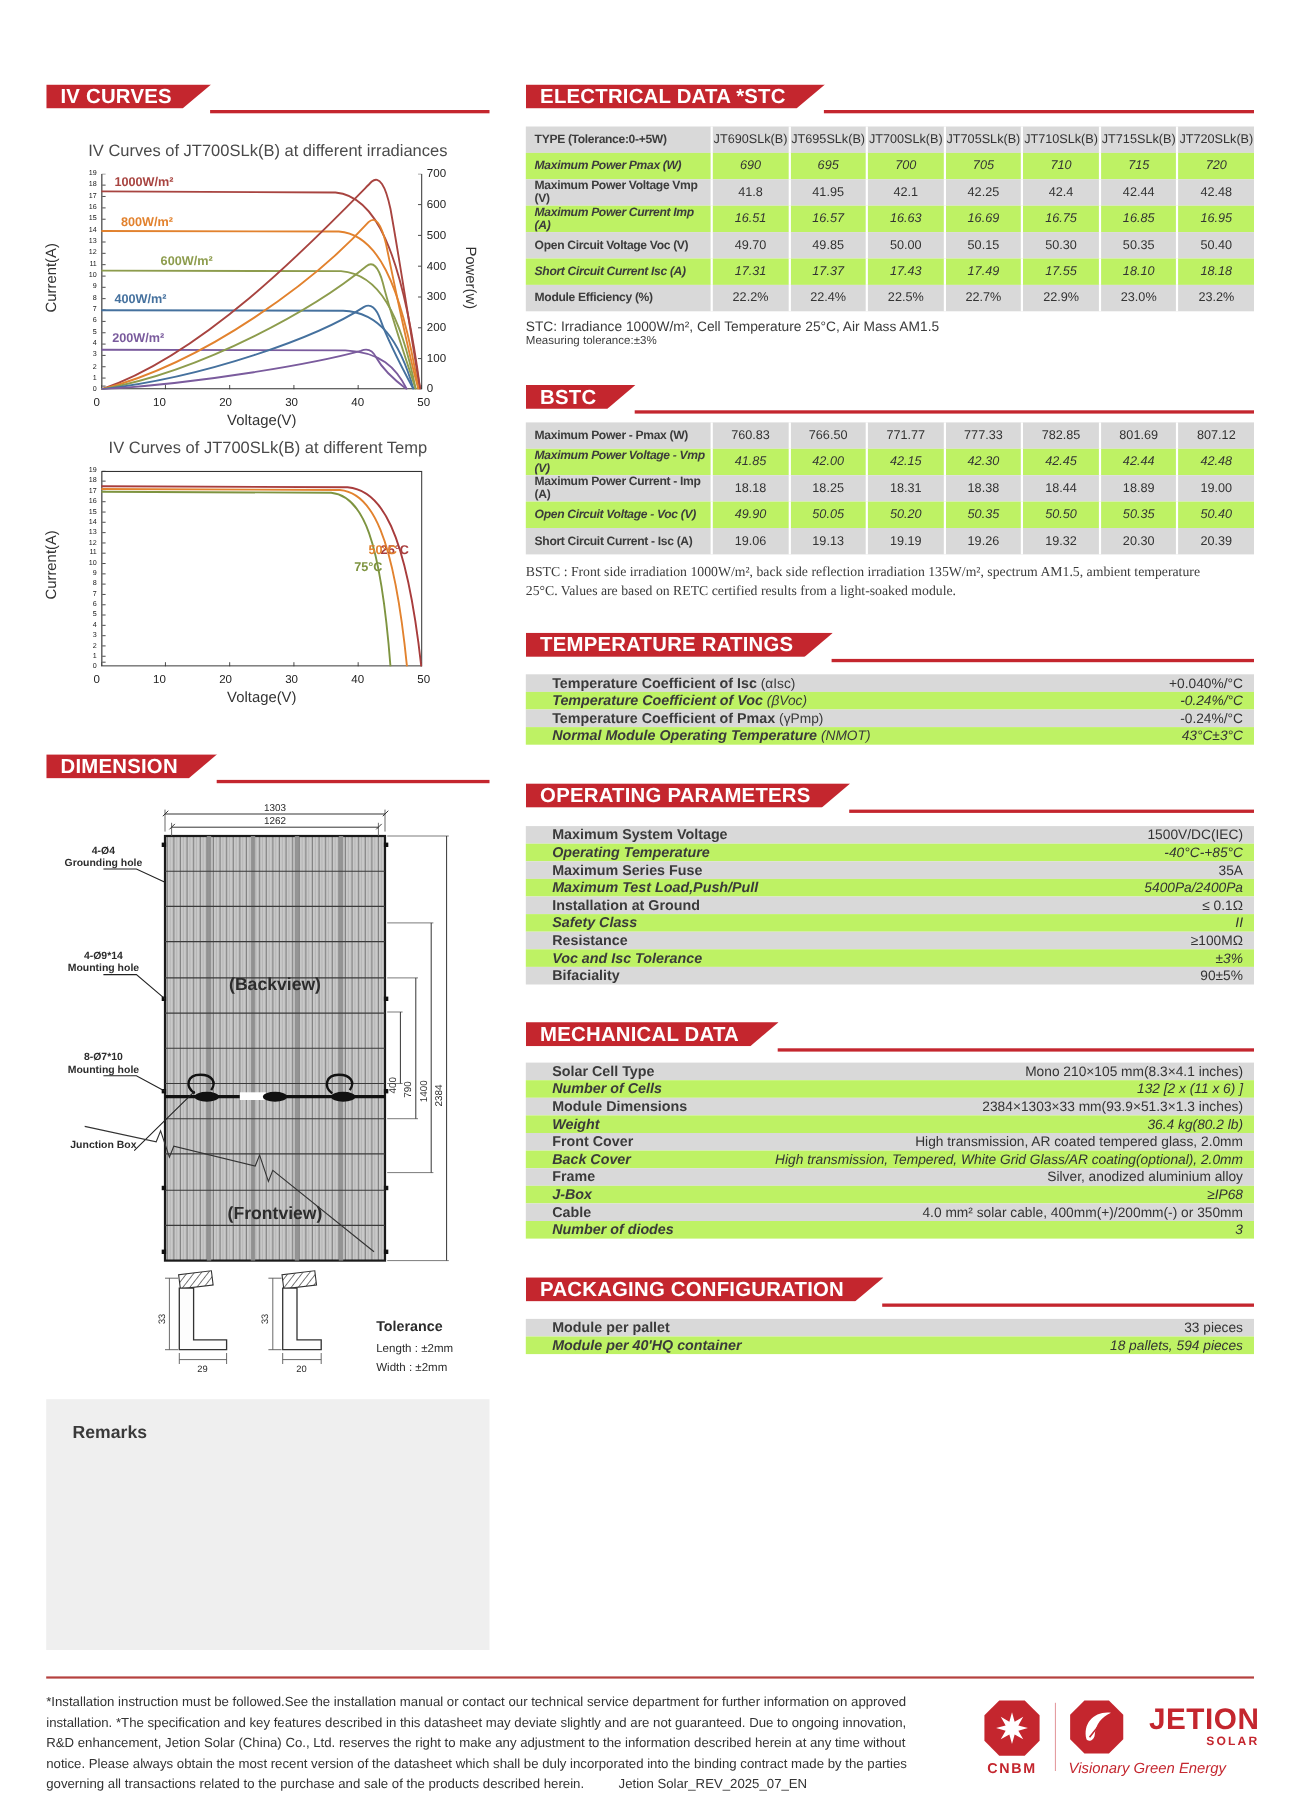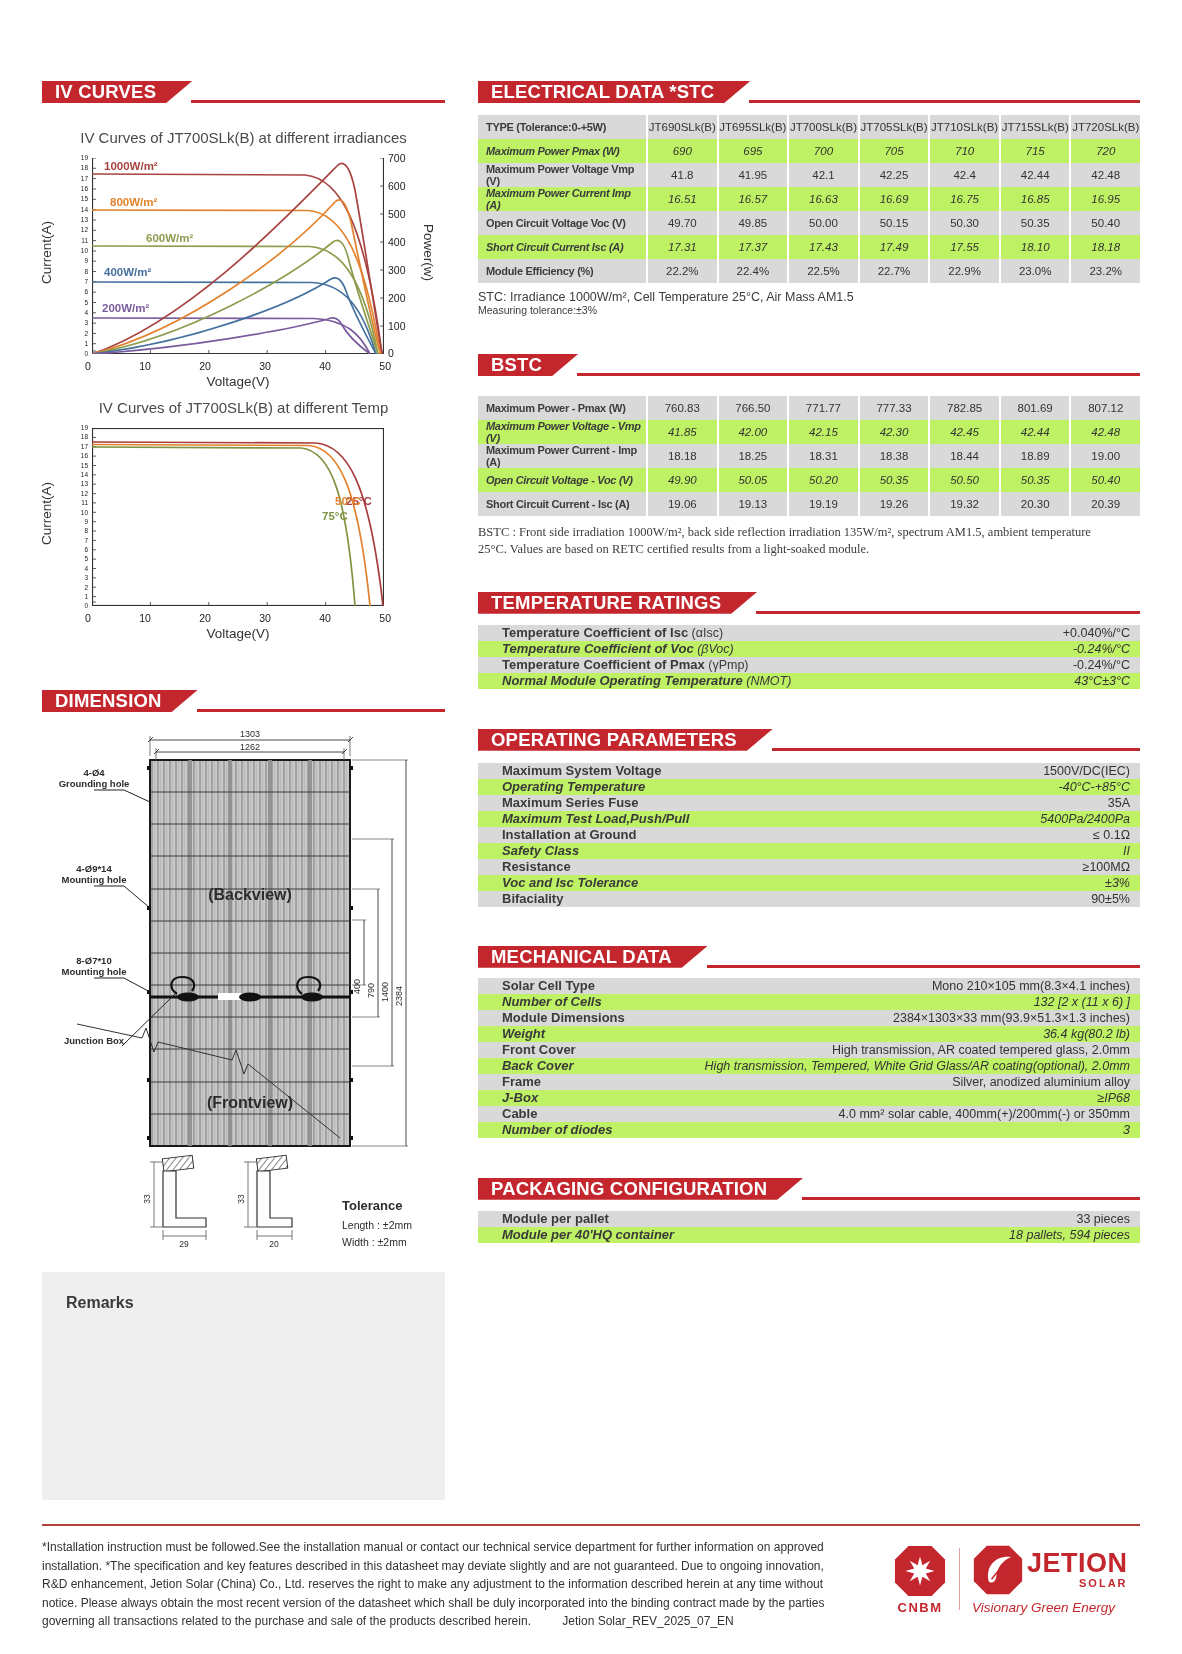--- a/index.html
+++ b/index.html
@@ -2,21 +2,21 @@
 <html><head>
 <meta charset="utf-8">
 <style>
   html,body{margin:0;padding:0;background:#fff;}
   .page{position:relative;width:1182px;height:1654px;background:#fff;overflow:hidden;
         font-family:"Liberation Sans",sans-serif;color:#3c3c3c;}
   .left-col{position:absolute;left:42px;top:72px;width:403px;}
   .right-col{position:absolute;left:478px;top:72px;width:662px;}
 
   
-  .sec-head{display:flex;align-items:flex-end;height:31px;}
+  .sec-head{display:flex;align-items:center;height:31px;}
   .flag{display:inline-flex;align-items:center;background:#c4262e;color:#fff;font-weight:bold;
         font-size:18.5px;letter-spacing:.2px;padding:0 36px 0 13px;white-space:nowrap;
         clip-path:polygon(0 0,100% 0,calc(100% - 26px) 100%,0 100%);}
   .stripe{width:9px;margin-left:-17px;background:#c4262e;transform:skewX(-40deg);}
   .rule{flex:1;align-self:flex-end;height:3px;background:#c4262e;margin-left:7px;}
 
   
   .chart-title{margin-top:26px;text-align:center;font-size:15px;color:#4a4a4a;}
   .chart-title2{margin-top:10px;text-align:center;font-size:15px;color:#4a4a4a;}
   .plot-wrap{position:relative;margin-top:8px;height:206px;}
@@ -67,21 +67,21 @@
   .kv-val{font-size:12.5px;color:#333;white-space:nowrap;}
 
   
   .footer-rule{position:absolute;left:42px;right:42px;top:1524px;height:2px;background:#b5413f;}
   .footnote{position:absolute;left:42px;top:1538px;width:808px;font-size:12px;line-height:1.55;color:#333;}
   .logos{position:absolute;left:893px;top:1543px;width:252px;height:72px;display:flex;align-items:center;gap:12px;}
   .cnbm{display:flex;flex-direction:column;align-items:center;}
   .cnbm-txt{font-size:13px;font-weight:bold;color:#c4262e;letter-spacing:1.5px;margin-top:2px;}
   .logo-div{width:1px;height:62px;background:rgba(196,38,46,.45);}
   .jetion{display:flex;flex-direction:column;}
-  .jetion-top{display:flex;align-items:center;gap:3px;}
+  .jetion-top{display:flex;align-items:center;gap:21px;}
   .jetion-names{display:flex;flex-direction:column;align-items:flex-end;}
   .jetion-word{font-size:27px;font-weight:bold;color:#c4262e;letter-spacing:.5px;line-height:1;}
   .solar-word{font-size:11px;font-weight:bold;color:#c4262e;letter-spacing:2px;line-height:1;margin-top:1px;}
   .tagline{font-size:13.5px;font-style:italic;color:#c4262e;margin-top:4px;}
 </style>
 </head>
 <body>
 
 <div class="page">
 
@@ -400,21 +400,21 @@
     <div class="note-row">
       <span class="note-main">STC: Irradiance 1000W/m², Cell Temperature 25°C, Air Mass AM1.5</span>
       <span class="note-small">Measuring tolerance:±3%</span>
     </div>
 
     <div class="sec-head" style="margin-top:29px">
       <div class="flag">BSTC</div>
       <div class="stripe"></div>
       <div class="rule"></div>
     </div>
-    <div class="grid" style="margin-top:20px">
+    <div class="grid" style="margin-top:8px">
         <div class="g-row dk">
           <div class="g-lab">Maximum Power - Pmax (W)</div>
           <div class="g-val">760.83</div>
           <div class="g-val">766.50</div>
           <div class="g-val">771.77</div>
           <div class="g-val">777.33</div>
           <div class="g-val">782.85</div>
           <div class="g-val">801.69</div>
           <div class="g-val">807.12</div>
         </div>

